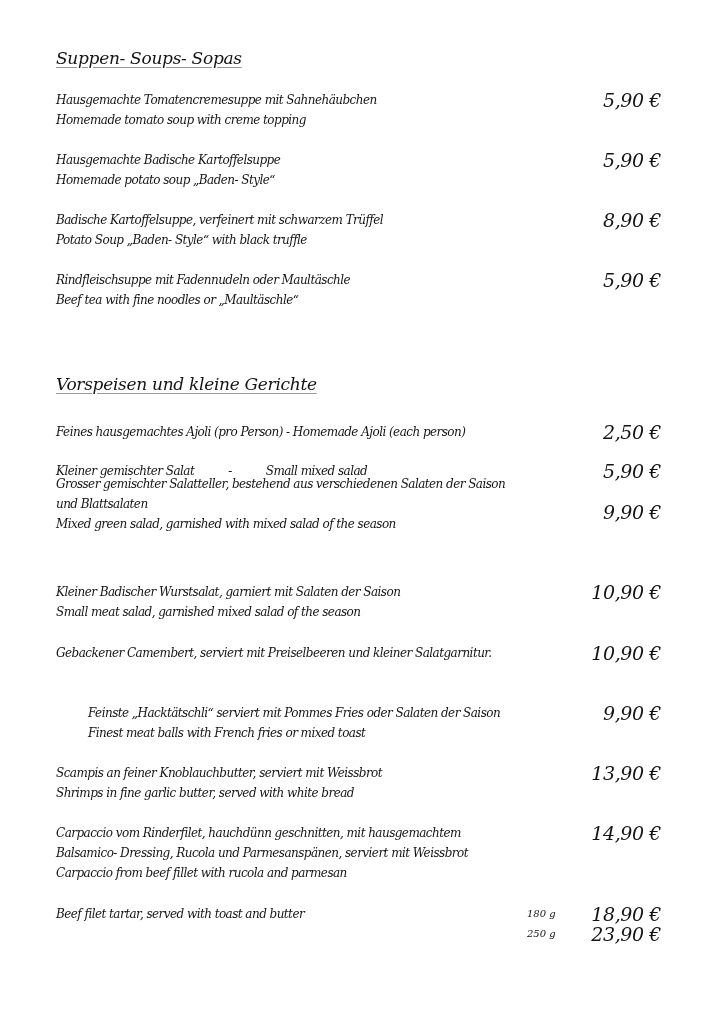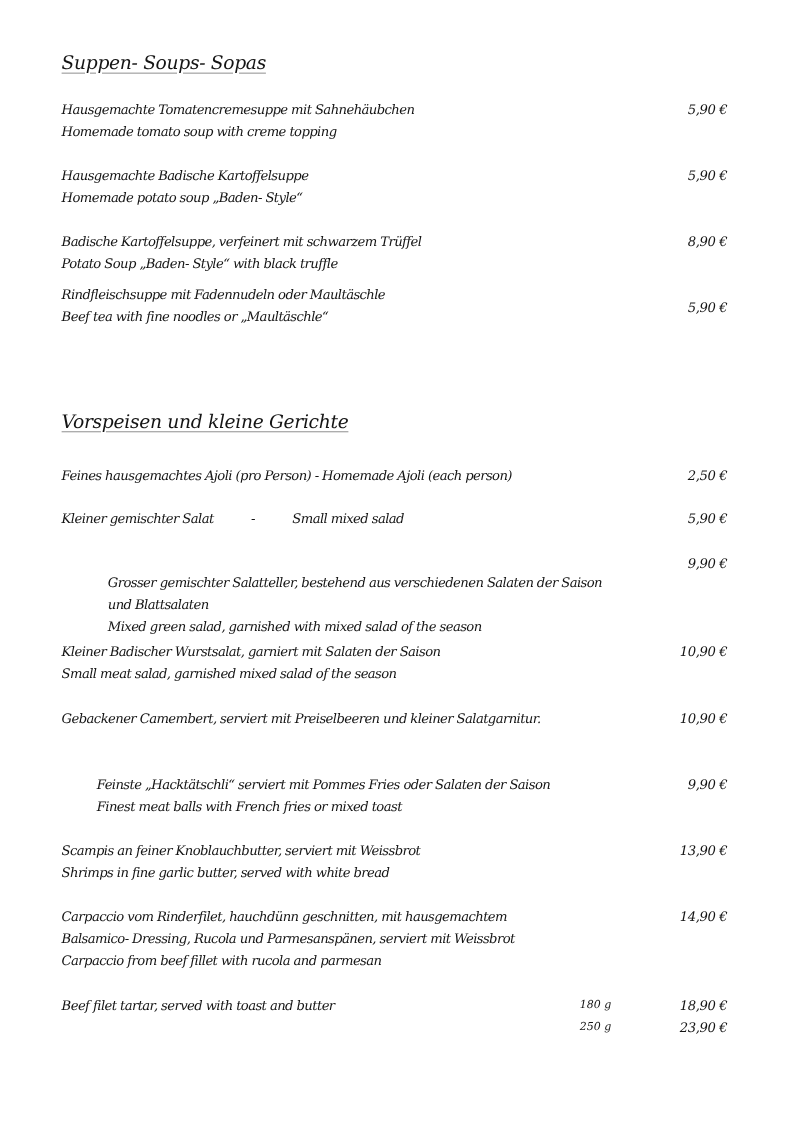--- a/index.html
+++ b/index.html
@@ -15,21 +15,21 @@
     font-size: 17px; letter-spacing: -0.3px;
     text-decoration: underline; text-decoration-color: #999; text-underline-offset: 3px;
     white-space: nowrap;
   }
   .item { position: absolute; left: 56px; width: 610px; }
   .line {
     font-size: 12px; line-height: 20px; letter-spacing: -0.55px;
     white-space: nowrap; height: 20px;
   }
   .price {
-    position: absolute; right: 58px; font-size: 12px; line-height: 20px;
+    position: absolute; right: 58px; font-size: 19px; line-height: 20px;
     letter-spacing: -0.4px; white-space: nowrap; text-align: right;
   }
   .weight {
     position: absolute; left: 527px; font-size: 10px; line-height: 20px; white-space: nowrap;
   }
   .spacer { display: inline-block; width: 34px; }
 </style>
 </head>
 <body>
 
@@ -48,41 +48,41 @@
     <div class="line">Homemade potato soup „Baden- Style“</div>
   </div>
   <div class="price" style="top:150px;">5,90 €</div>
 
   <div class="item" style="top:210px;">
     <div class="line">Badische Kartoffelsuppe, verfeinert mit schwarzem Trüffel</div>
     <div class="line">Potato Soup „Baden- Style“ with black truffle</div>
   </div>
   <div class="price" style="top:210px;">8,90 €</div>
 
-  <div class="item" style="top:258px;">
+  <div class="item" style="top:270px;">
     <div class="line">Rindfleischsuppe mit Fadennudeln oder Maultäschle</div>
     <div class="line">Beef tea with fine noodles or „Maultäschle“</div>
   </div>
   <div class="price" style="top:270px;">5,90 €</div>
 
   <div class="heading" style="top:374px;">Vorspeisen und kleine Gerichte</div>
 
   <div class="item" style="top:422px;">
     <div class="line">Feines hausgemachtes Ajoli (pro Person)  - Homemade Ajoli (each person)</div>
   </div>
   <div class="price" style="top:422px;">2,50 €</div>
 
   <div class="item" style="top:461px;">
     <div class="line">
       <span>Kleiner gemischter Salat</span><span class="spacer"></span><span>-</span><span class="spacer"></span><span>Small mixed salad</span>
     </div>
   </div>
   <div class="price" style="top:461px;">5,90 €</div>
 
-  <div class="item" style="top:520px;margin-left:42px;">
+  <div class="item" style="top:474px;">
     <div class="line">Grosser gemischter Salatteller, bestehend aus verschiedenen Salaten der Saison</div>
     <div class="line">und Blattsalaten</div>
     <div class="line">Mixed green salad, garnished with mixed salad of the season</div>
   </div>
   <div class="price" style="top:502px;">9,90 €</div>
 
   <div class="item" style="top:582px;">
     <div class="line">Kleiner Badischer Wurstsalat, garniert mit Salaten der Saison</div>
     <div class="line">Small meat salad, garnished mixed salad of the season</div>
   </div>

